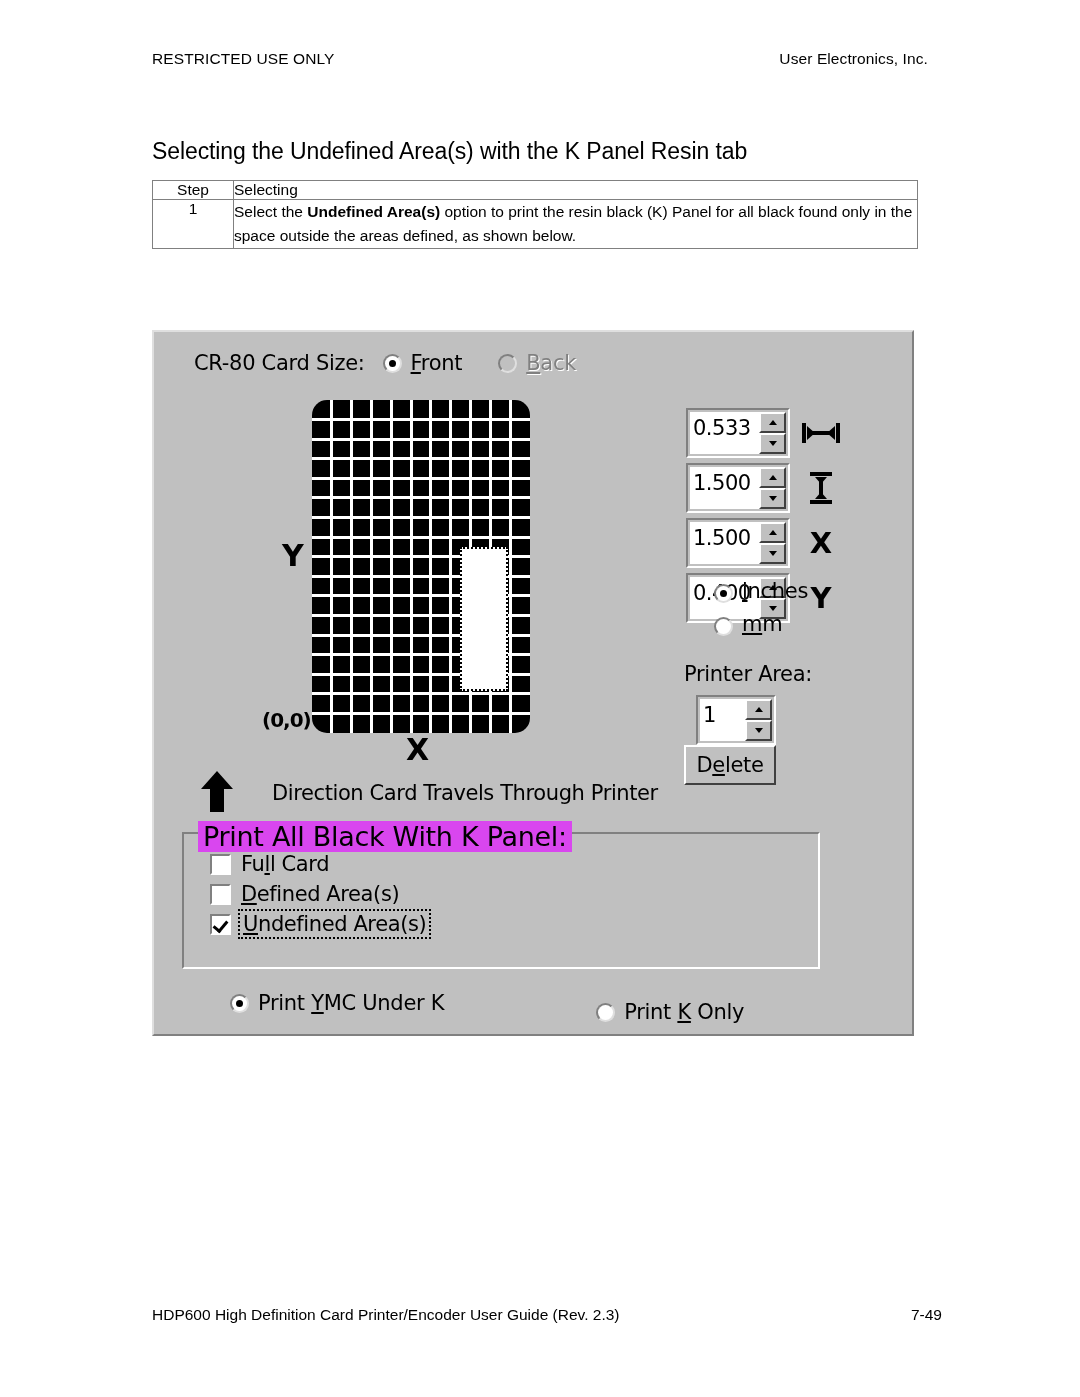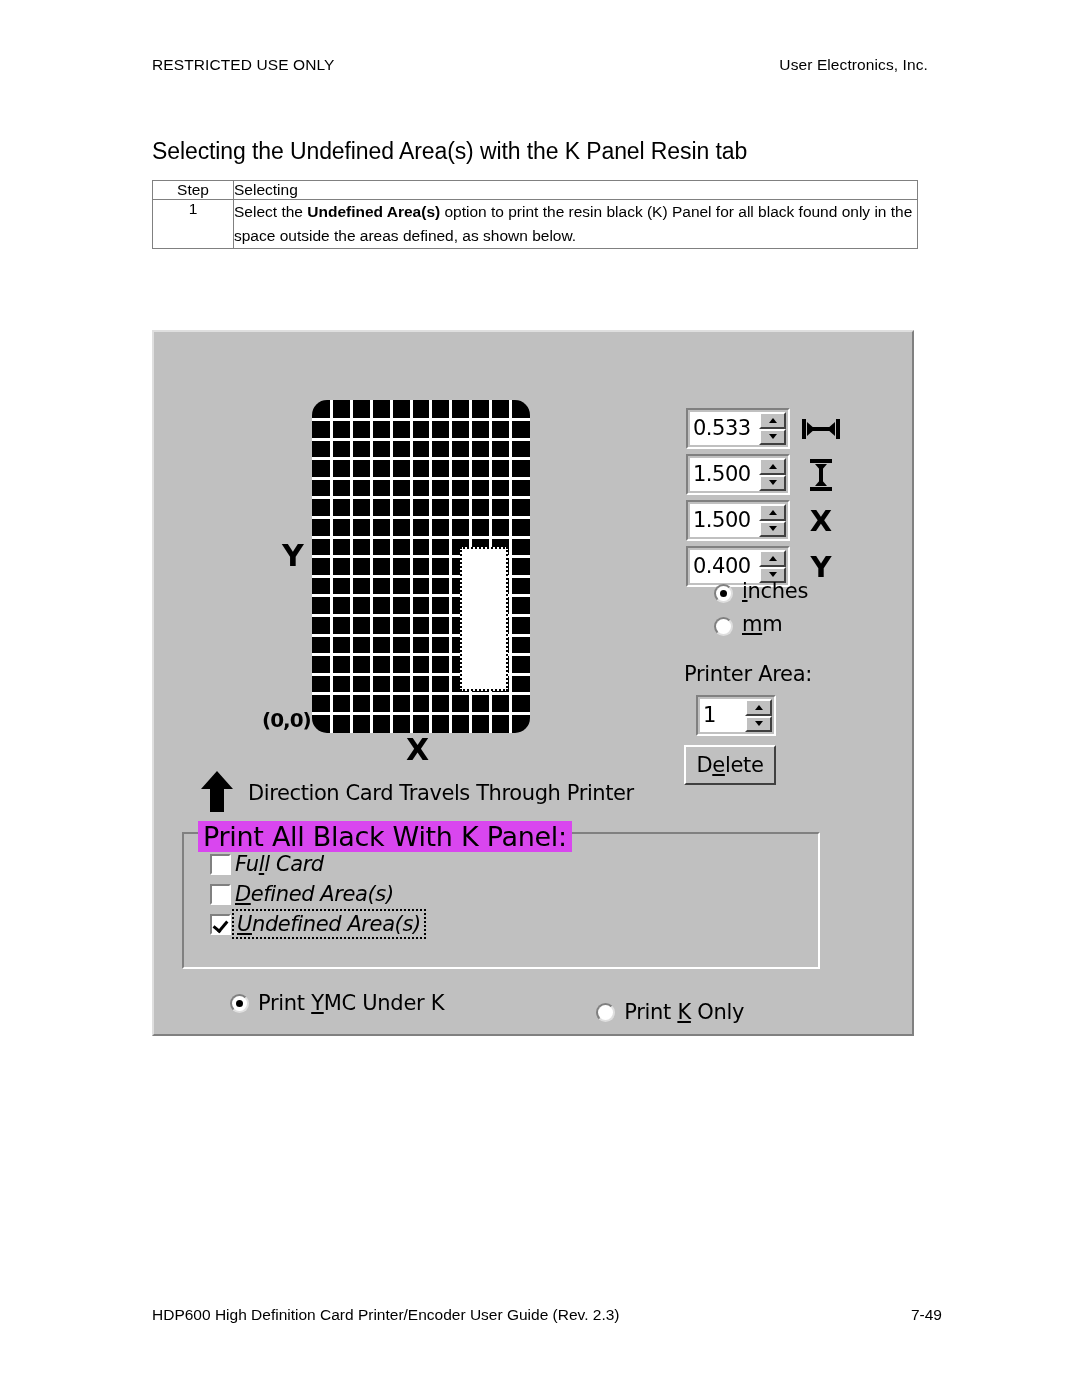--- a/index.html
+++ b/index.html
@@ -13,21 +13,21 @@
     position: relative;
     font-family: "Liberation Sans", sans-serif;
     color: #000000;
     overflow: hidden;
   }
 
   
   .page-header {
     position: absolute;
     left: 152px;
-    top: 56px;
+    top: 50px;
     width: 776px;
     display: flex;
     justify-content: space-between;
     font-size: 15.5px;
     letter-spacing: 0.1px;
   }
 
   
   .section-title {
     position: absolute;
@@ -186,30 +186,31 @@
     font-weight: bold;
     letter-spacing: -1px;
   }
 
   .direction-row {
     position: absolute;
     left: 46px;
     top: 437px;
     display: flex;
     align-items: center;
+    gap: 24px;
   }
   .direction-row .arrow-up { margin-right: 14px; }
   .direction-text { font-size: 21px; letter-spacing: -0.4px; }
 
   
   .spin-col { position: absolute; left: 532px; top: 76px; }
   .spin-row { display: flex; align-items: center; margin-bottom: 5px; }
   .spinner {
     display: flex;
-    width: 104px; height: 41px;
+    width: 104px; height: 50px;
     background: #c0c0c0;
     border-top: 2px solid #808080;
     border-left: 2px solid #808080;
     border-right: 2px solid #ffffff;
     border-bottom: 2px solid #ffffff;
     box-sizing: border-box;
     padding: 2px;
   }
   .spin-field {
     flex: 1;
@@ -305,21 +306,21 @@
   }
   .checkbox.on::after {
     content: "";
     position: absolute;
     left: 4px; top: 2px;
     width: 6px; height: 11px;
     border-right: 3px solid #000;
     border-bottom: 3px solid #000;
     transform: rotate(40deg);
   }
-  .check-label { margin-left: 4px; font-size: 21px; letter-spacing: -0.4px; font-style: italic; }
+  .check-label { margin-left: 10px; font-size: 21px; letter-spacing: -0.4px; }
   .check-label.focused {
     outline: 2px dotted #000000;
     outline-offset: 1px;
     padding: 0 2px;
   }
 
   .bottom-radios {
     position: absolute;
     left: 76px; top: 650px;
     width: 560px;
@@ -359,20 +360,33 @@
     <td class="col-step">1</td>
     <td class="col-proc">
       <span>Select the </span><b>Undefined Area(s)</b><span> option to print the resin black (K) Panel for all black found only in the space outside the areas defined, as shown below.</span>
     </td>
   </tr>
 </tbody>
   </table>
 
 <div class="dialog">
 
+  <div class="row-cardsize">
+    <span class="cardsize-label">CR-80 Card Size:</span>
+    <span style="display:flex;align-items:center;margin-left:18px;">
+      <span class="radio on">
+          <span class="dot"></span>
+        </span>
+      <span class="radio-label"><u>F</u><span>ront</span></span>
+    </span>
+    <span style="display:flex;align-items:center;margin-left:36px;">
+      <span class="radio disabled"></span>
+      <span class="radio-label dim"><u>B</u><span>ack</span></span>
+    </span>
+  </div>
 
   <div class="card-preview">
     <div class="card-body"></div>
     <div class="grid-lines" id="grid-lines">
         <div class="v" style="left: 18.3182px;"></div>
         <div class="v" style="left: 38.1364px;"></div>
         <div class="v" style="left: 57.9545px;"></div>
         <div class="v" style="left: 77.7727px;"></div>
         <div class="v" style="left: 97.5909px;"></div>
         <div class="v" style="left: 117.409px;"></div>

